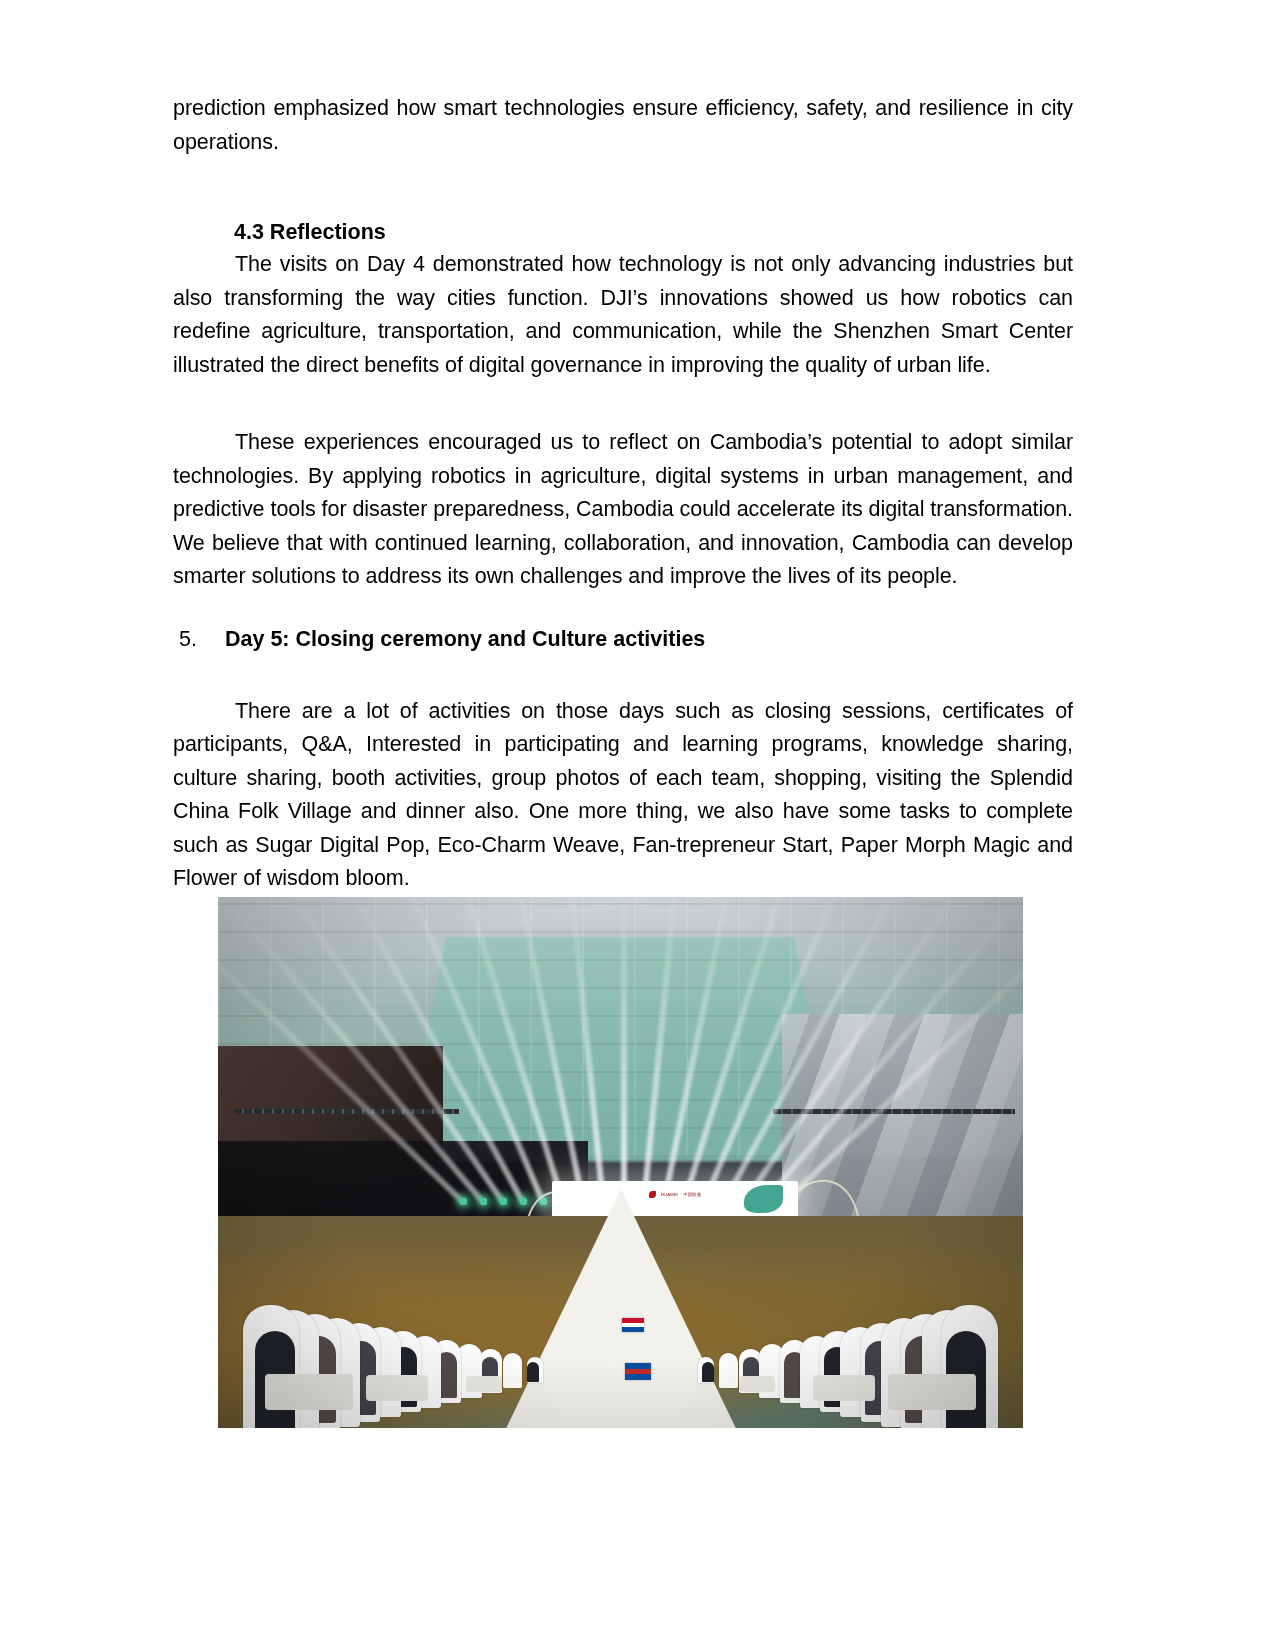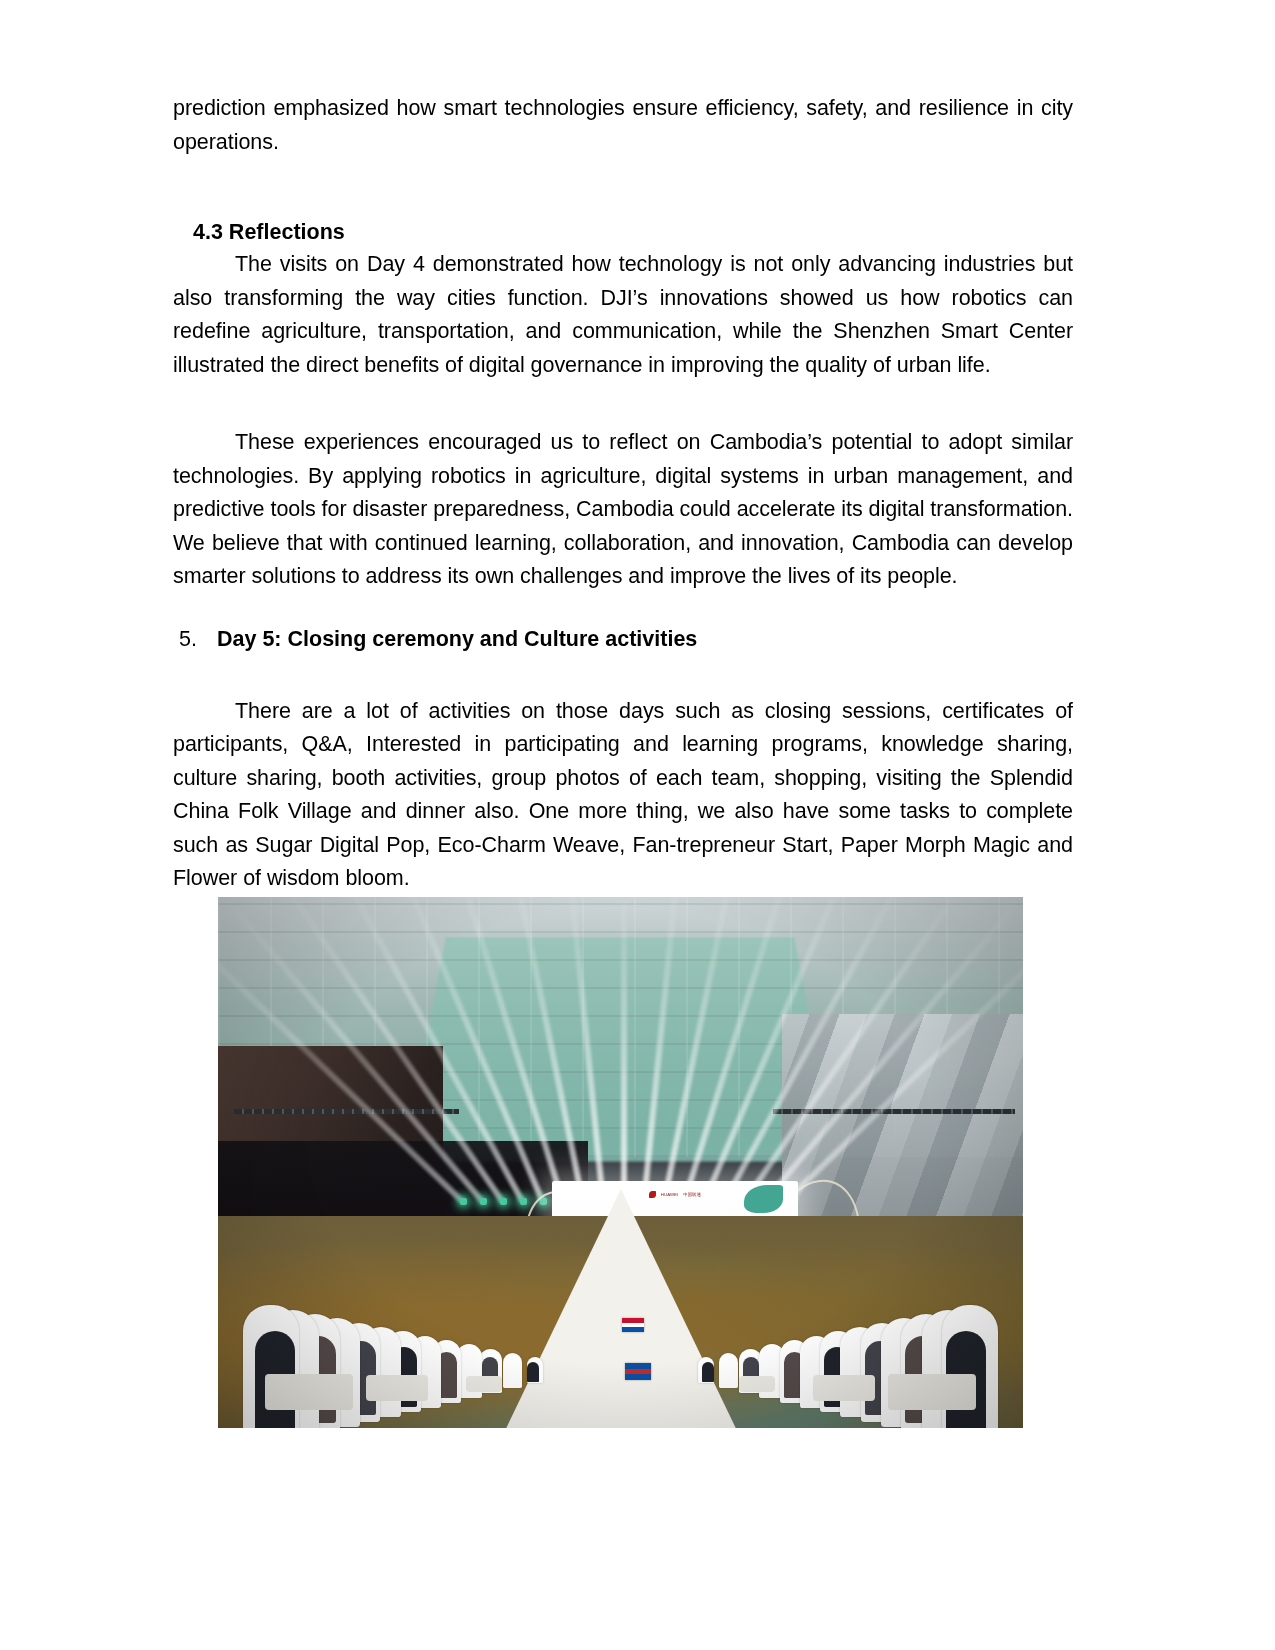--- a/index.html
+++ b/index.html
@@ -43,39 +43,40 @@
   }
   .indent {
     text-indent: 62px;
   }
   .para-gap-md { margin-top: 44px; }
 
   .heading-sub {
     font-size: 21.5px;
     font-weight: bold;
     line-height: 31px;
-    margin-left: 20px;
+    margin-left: 61px;
   }
 
   .numbered-item {
     display: flex;
     align-items: flex-start;
     margin-top: 30px;
   }
   .numbered-item .num {
     width: 44px;
     flex: 0 0 44px;
     font-size: 21.5px;
     line-height: 31px;
     text-align: left;
     padding-left: 6px;
     box-sizing: border-box;
   }
   .numbered-item .num-body {
     flex: 1 1 auto;
+    margin-left: 8px;
   }
   .numbered-item .h-main {
     font-size: 21.5px;
     font-weight: bold;
     line-height: 31px;
   }
   .numbered-item .h-sub {
     font-size: 21.5px;
     font-weight: bold;
     line-height: 31px;

